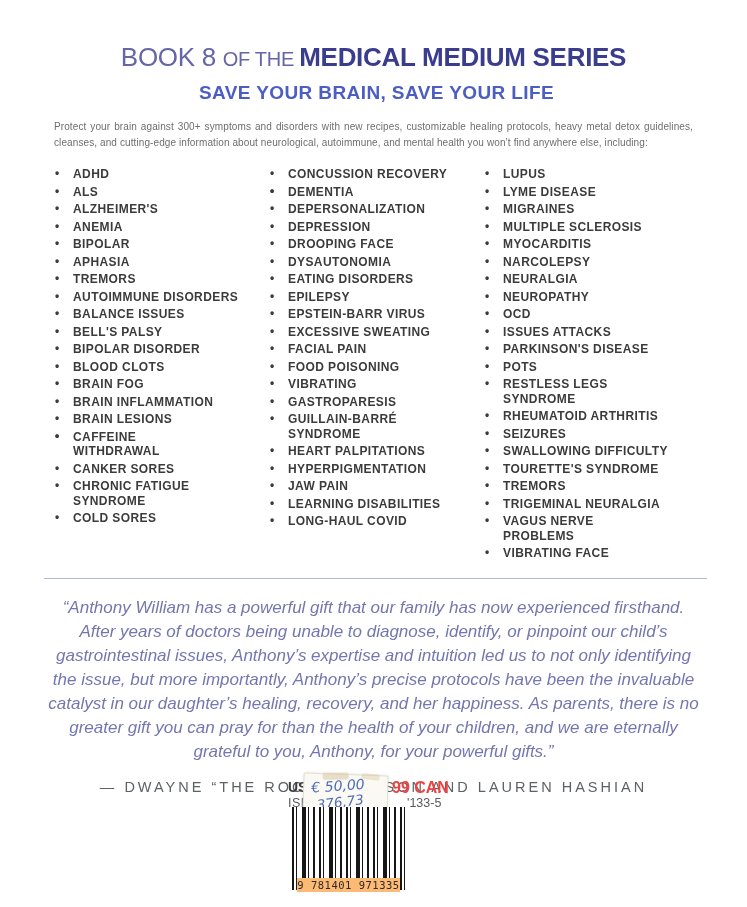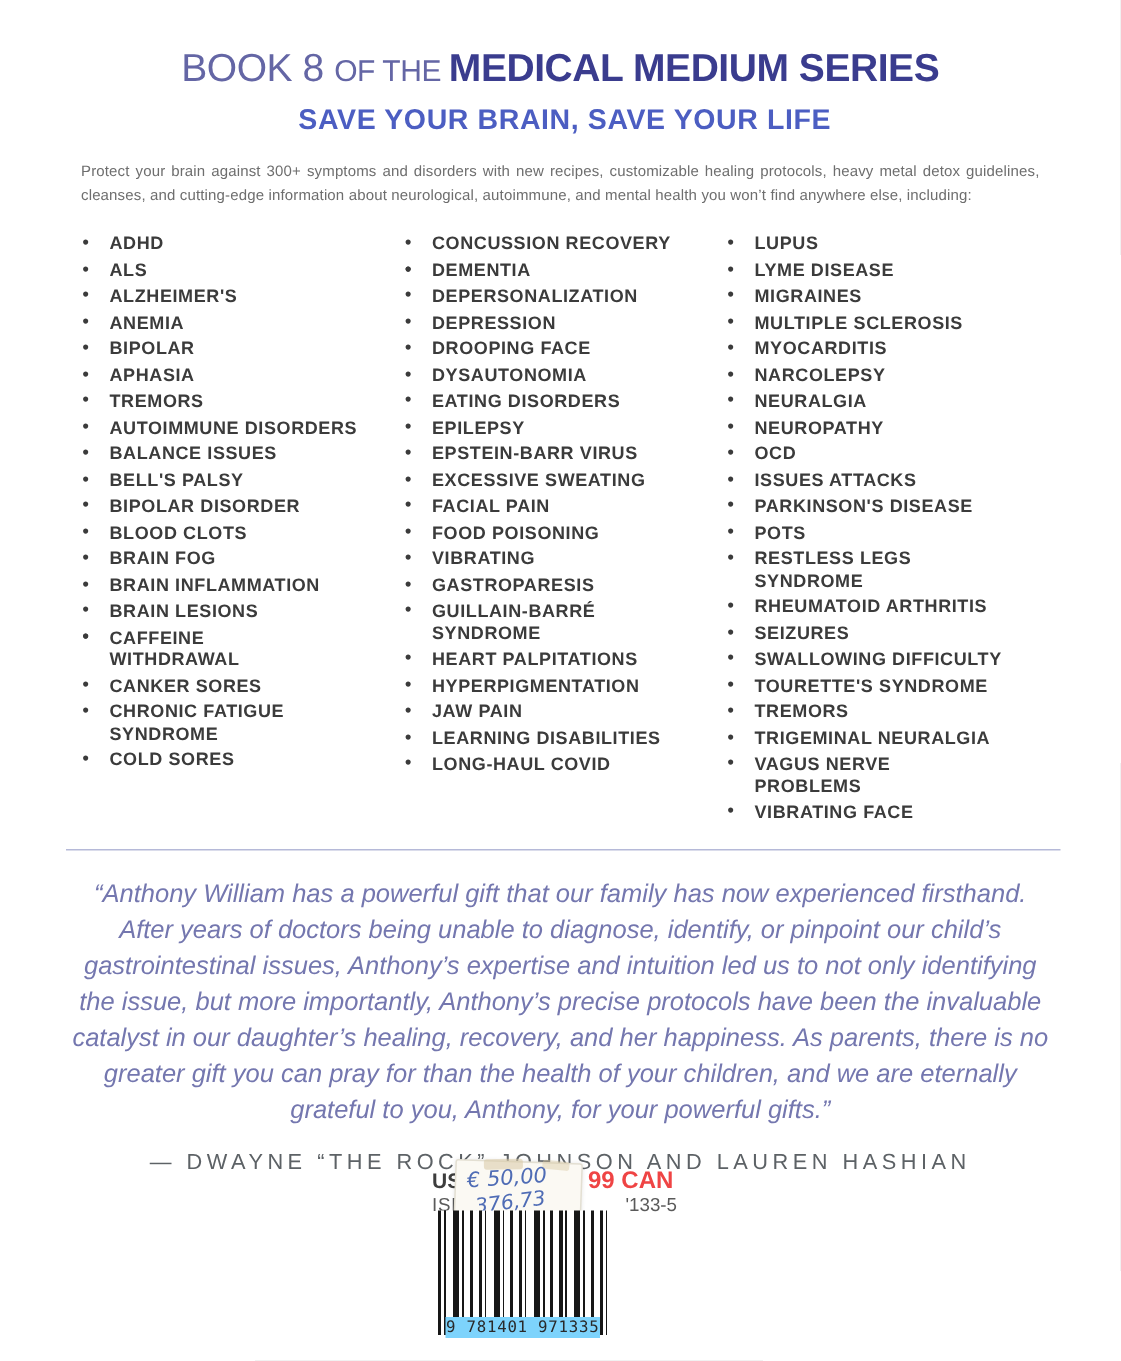--- a/index.html
+++ b/index.html
@@ -5,21 +5,21 @@
   html,body{margin:0;padding:0;background:#e8e8e8;}
   .page{
     position:relative;
     width:747px;height:907px;
     background:#ffffff;
     margin:0 auto;
     font-family:"Liberation Sans", sans-serif;
     overflow:hidden;
   }
   
-  header{padding-top:30px;text-align:center;}
+  header{padding-top:42px;text-align:center;}
   .series-line{margin:0;font-size:26px;letter-spacing:-0.3px;white-space:nowrap;}
   .series-light{font-weight:400;color:var(--series_light);}
   .series-mid{font-weight:400;font-size:20px;color:var(--series_light);}
   .series-bold{font-weight:700;color:var(--series_title);}
   .tagline{margin:9px 0 0 6px;font-size:19px;font-weight:700;color:var(--tagline);letter-spacing:0.4px;}
   
   .intro{
     margin:15px 54px 0 54px;
     font-size:10px;line-height:1.55;
     text-align:justify;
@@ -48,21 +48,21 @@
   .attribution{
     margin:15px 0 0 0;text-align:center;
     font-size:14.5px;letter-spacing:3px;
     color:var(--attribution);
   }
   
   .commerce{position:absolute;left:0;top:777px;width:100%;height:130px;font-family:"Liberation Sans",sans-serif;}
   .price-us{position:absolute;left:288px;top:2px;font-size:14px;font-weight:700;color:#3d3d3d;}
   .price-can{position:absolute;left:392px;top:2px;font-size:16px;font-weight:700;color:#ef4444;}
   .isbn-label{position:absolute;left:288px;top:19px;font-size:12.5px;color:#5a5a5a;letter-spacing:0.5px;}
-  .isbn-end{position:absolute;left:407px;top:19px;font-size:12.5px;color:#5a5a5a;margin-left:10px;}
+  .isbn-end{position:absolute;left:407px;top:19px;font-size:12.5px;color:#5a5a5a;}
   .sticker{
     position:absolute;left:303px;top:-3px;width:83px;height:37px;
     background:#fbf9f3;border:1px solid #e3dfd2;border-radius:2px;
     transform:rotate(2deg);
     box-shadow:0 0 3px rgba(0,0,0,0.10);
   }
   .sticker::before{content:"";position:absolute;left:18px;top:-2px;width:26px;height:7px;background:#d9c9a4;opacity:.55;transform:rotate(-3deg);border-radius:2px;}
   .sticker::after{content:"";position:absolute;right:8px;top:-2px;width:18px;height:6px;background:#d9c9a4;opacity:.45;transform:rotate(4deg);border-radius:2px;}
   .hand1{
     position:absolute;left:7px;top:3px;white-space:nowrap;
@@ -79,21 +79,21 @@
     position:absolute;left:0;right:0;top:0;bottom:2px;
     background:repeating-linear-gradient(90deg,
       var(--barcode) 0 2px,#fff 2px 4px,
       var(--barcode) 4px 5px,#fff 5px 10px,
       var(--barcode) 10px 14px,#fff 14px 16px,
       var(--barcode) 16px 17px,#fff 17px 21px,
       var(--barcode) 21px 23px,#fff 23px 27px);
   }
   .barcode-main .digits{
     position:absolute;left:5px;right:5px;bottom:0;height:14px;
-    background:#7dd3fc;text-align:center;
+    background:#fdba74;text-align:center;
     font-family:"DejaVu Sans Mono",monospace;
     font-size:10.5px;line-height:14px;letter-spacing:0.5px;color:#2a2a2a;
     white-space:nowrap;
   }
   .barcode-addon{position:absolute;left:412px;top:28px;width:63px;height:86px;}
   .barcode-addon .addon-digits{
     height:12px;text-align:center;
     font-family:"DejaVu Sans Mono",monospace;
     font-size:10px;line-height:12px;letter-spacing:2px;color:#2a2a2a;
     white-space:nowrap;

